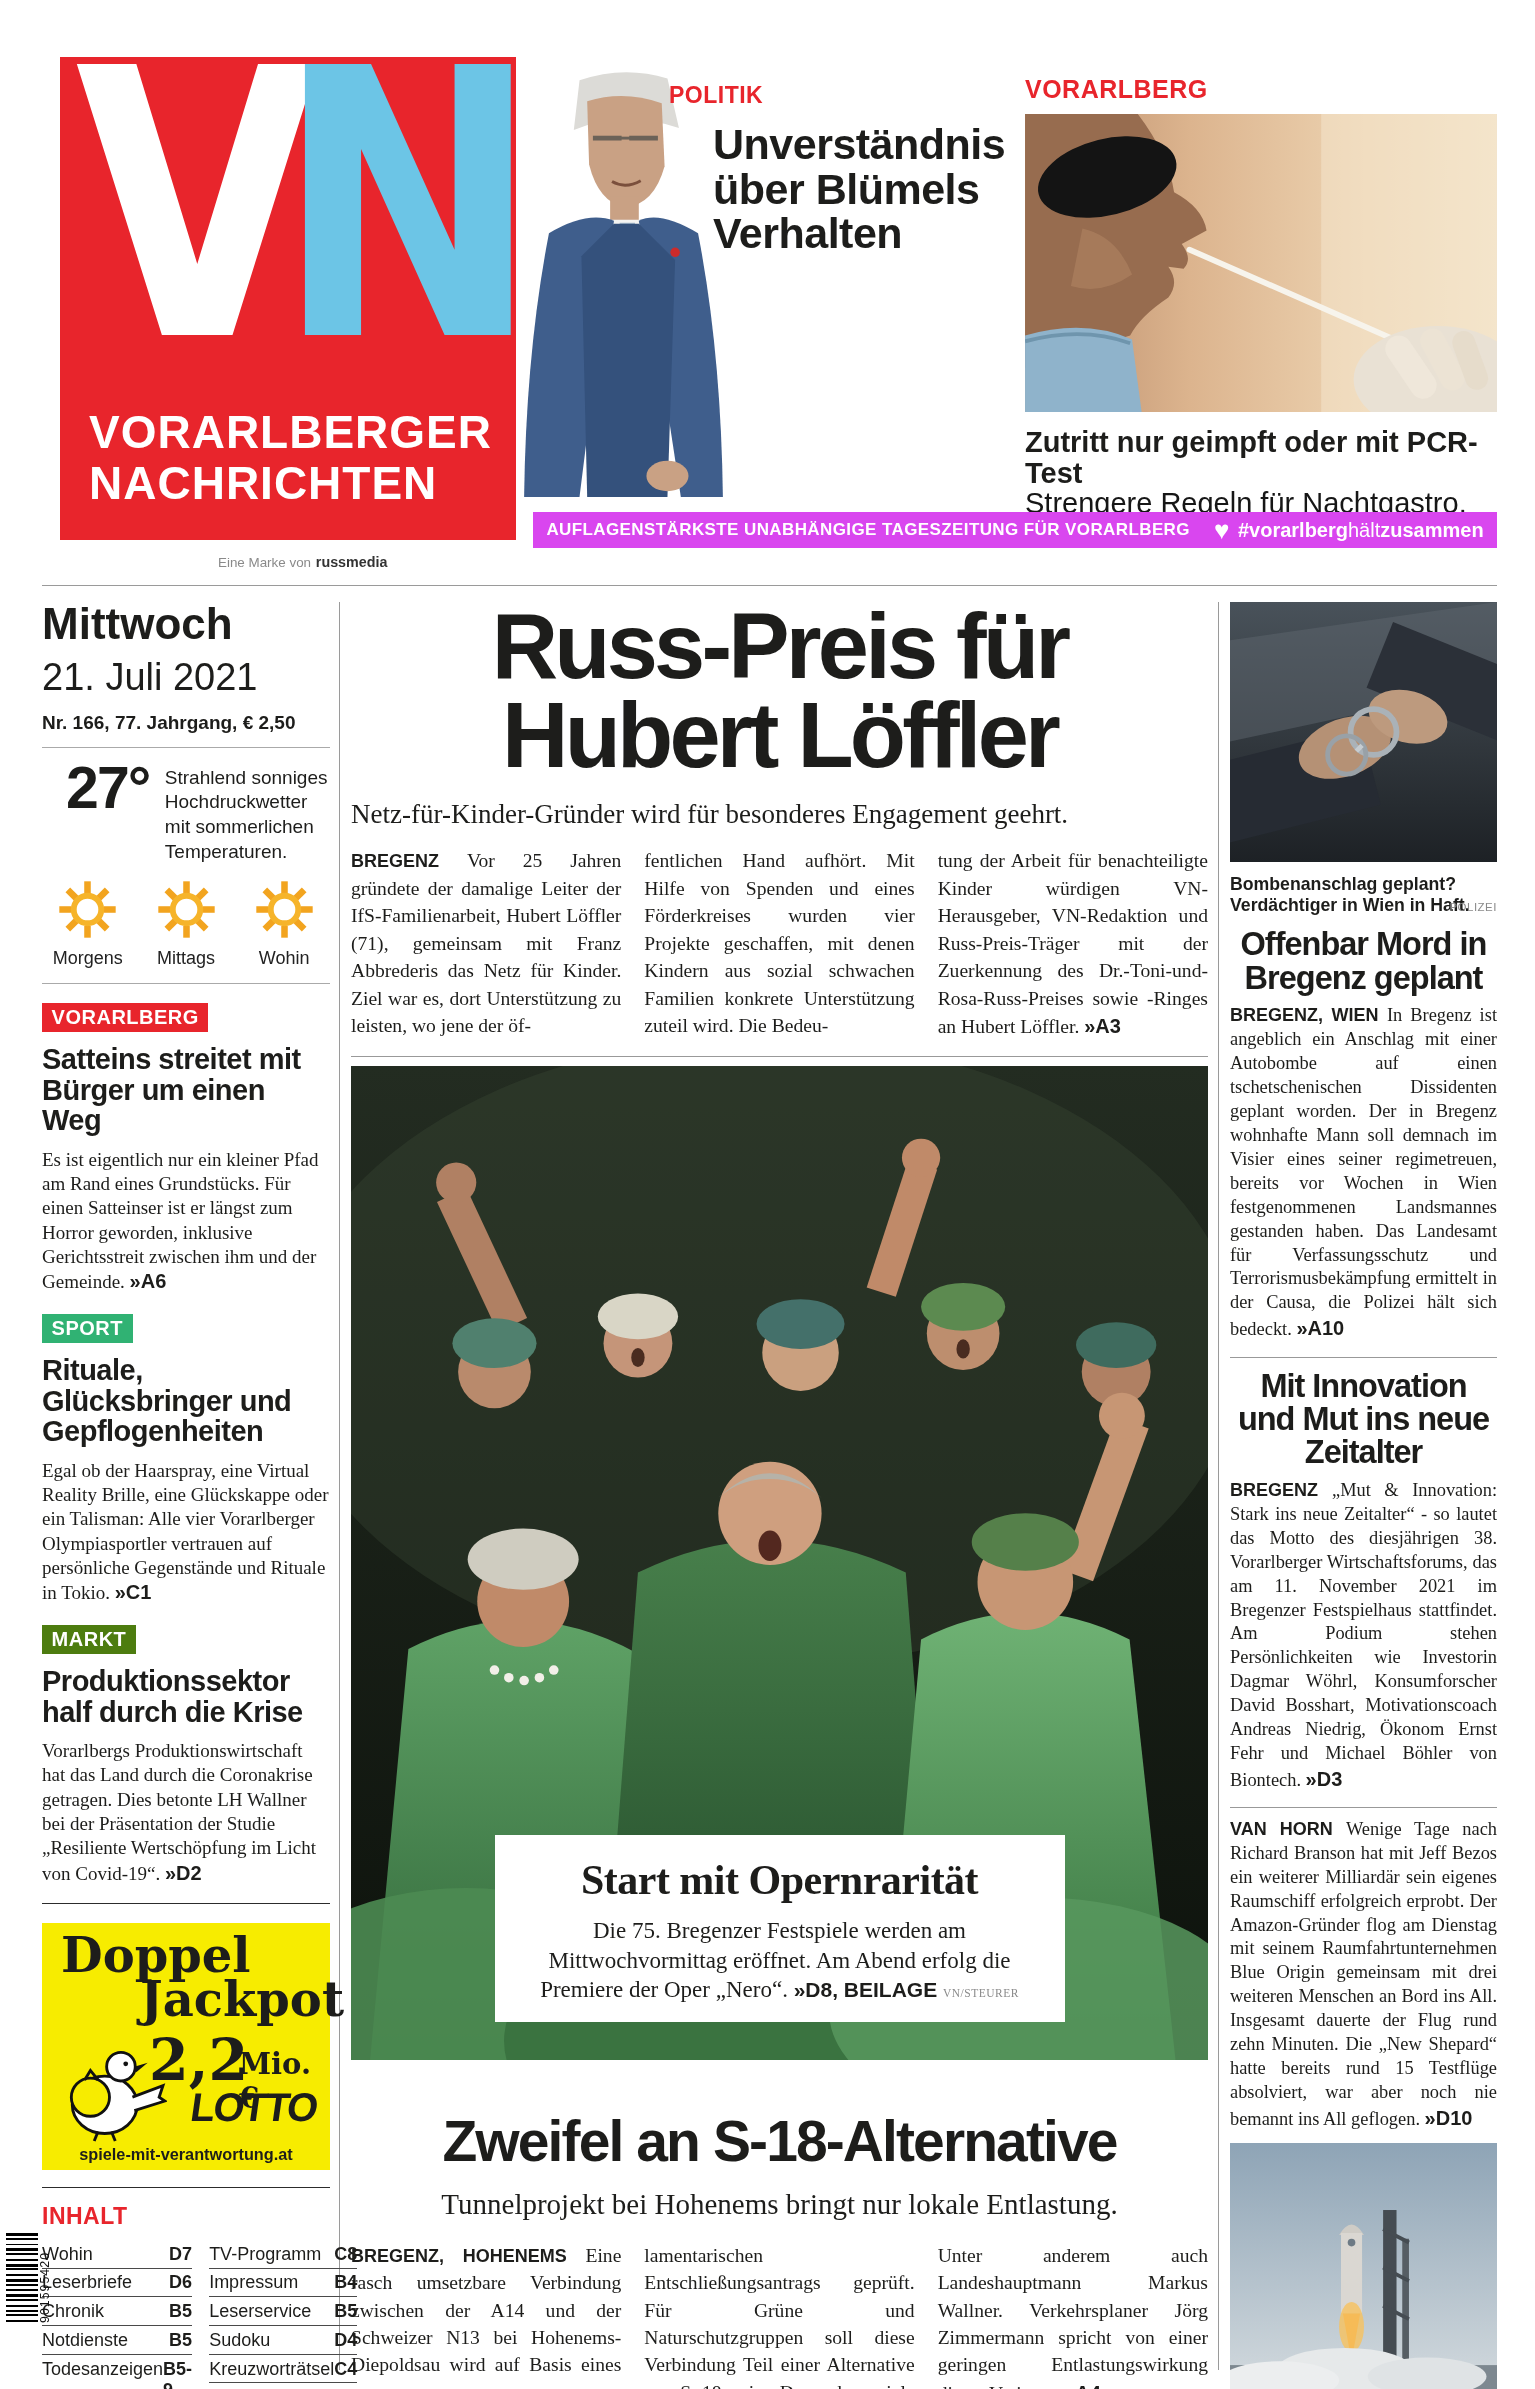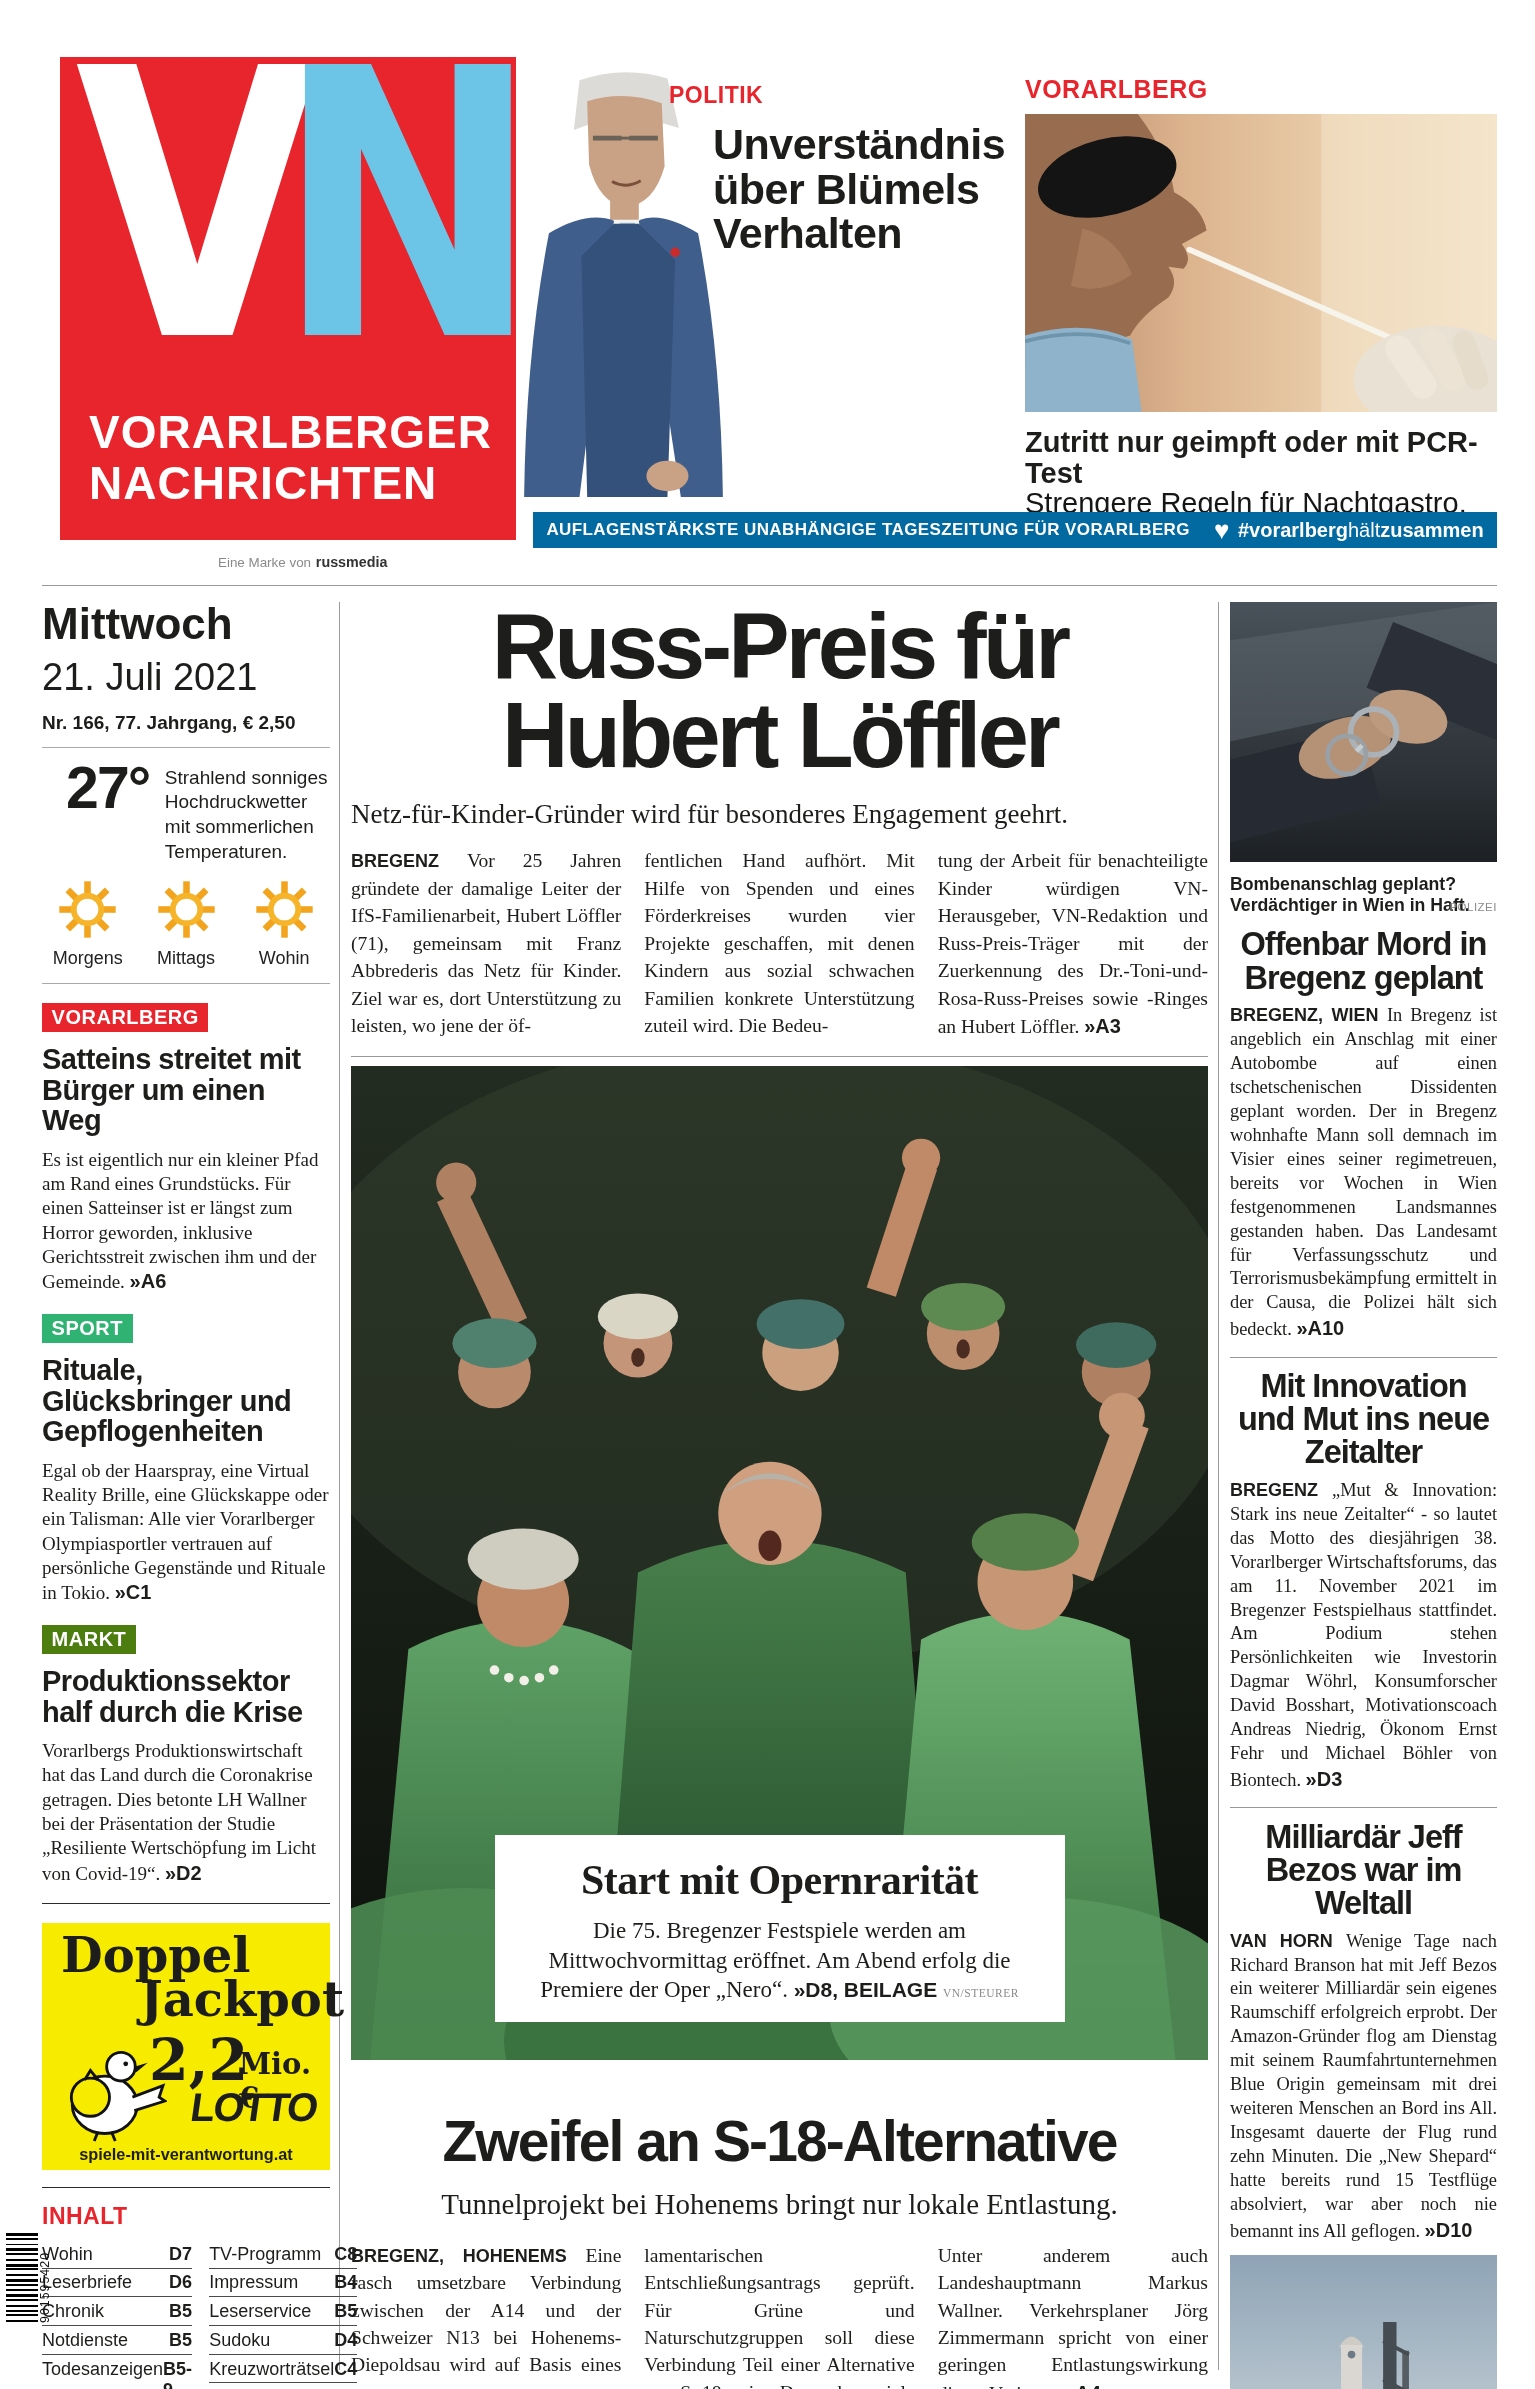--- a/index.html
+++ b/index.html
@@ -22,21 +22,21 @@
   .pol-head{margin:13.4px 0 0 44px;font-weight:700;font-size:43px;line-height:1.03;letter-spacing:-0.5px;}
   .pol-lead{margin-top:23px;text-align:center;font-family:"Liberation Serif",serif;font-size:23px;line-height:1.28;}
   .pref{font-family:"Liberation Sans",sans-serif;font-weight:700;font-size:20px;}
   
   .vtop{position:absolute;left:1025px;top:75px;width:472px;}
   .vtop-kicker{color:#e8252c;font-weight:700;font-size:25px;letter-spacing:0.5px;}
   .vtop-photo{width:472px;height:298px;margin-top:9.6px;}
   .vtop-head{margin-top:11.5px;font-weight:700;font-size:29px;line-height:1.05;}
   .vtop-sub{font-size:29px;font-weight:400;line-height:1.07;color:#161616;}
   
-  .banner{position:absolute;left:533px;top:512px;width:964px;height:36px;background:#0369a1;color:#fff;
+  .banner{position:absolute;left:533px;top:512px;width:964px;height:36px;background:#d946ef;color:#fff;
           display:flex;align-items:center;padding:0 13.4px;box-sizing:border-box;}
   .banner-text{font-weight:700;font-size:17px;letter-spacing:0.4px;}
   .banner-right{margin-left:auto;display:flex;align-items:center;font-size:20px;}
   .heart{color:#fff;font-size:26px;margin-right:8.6px;line-height:1;}
   .ht-b{font-weight:700;} .ht-l{font-weight:400;}
   .rule-top{position:absolute;left:42px;top:585px;width:1455px;height:1px;background:#9a9a9a;}
   .vsep{position:absolute;top:602px;width:1px;height:1768px;background:#9a9a9a;}
   .vsep-left{left:339px;} .vsep-right{left:1218px;}
   
   .leftcol{position:absolute;left:42px;top:602px;width:288px;}
@@ -453,21 +453,20 @@
     </svg>
     <div class="rc-cap"><span>Bombenanschlag geplant? Verdächtiger in Wien in Haft.</span><span class="rc-credit">POLIZEI</span></div>
     <h3>Offenbar Mord in Bregenz geplant</h3>
     <div class="rc-body"><span class="lead-in">BREGENZ, WIEN </span><span>In Bregenz ist angeblich ein Anschlag mit einer Autobombe auf einen tschetschenischen Dissidenten geplant worden. Der in Bregenz wohnhafte Mann soll demnach im Visier eines seiner regimetreuen, bereits vor Wochen in Wien festgenommenen Landsmannes gestanden haben. Das Landesamt für Verfassungsschutz und Terrorismusbekämpfung ermittelt in der Causa, die Polizei hält sich bedeckt. </span><span class="pref">»A10</span></div>
     <hr class="rc-rule">
 
     <h3>Mit Innovation und Mut ins neue Zeitalter</h3>
     <div class="rc-body"><span class="lead-in">BREGENZ </span><span>„Mut &amp; Innovation: Stark ins neue Zeitalter“ - so lautet das Motto des diesjährigen 38. Vorarlberger Wirtschaftsforums, das am 11. November 2021 im Bregenzer Festspielhaus stattfindet. Am Podium stehen Persönlichkeiten wie Investorin Dagmar Wöhrl, Konsumforscher David Bosshart, Motivationscoach Andreas Niedrig, Ökonom Ernst Fehr und Michael Böhler von Biontech. </span><span class="pref">»D3</span></div>
     <hr class="rc-rule">
 
-    <h3>Milliardär Jeff Bezos war im Weltall</h3>
     <div class="rc-body"><span class="lead-in">VAN HORN </span><span>Wenige Tage nach Richard Branson hat mit Jeff Bezos ein weiterer Milliardär sein eigenes Raumschiff erfolgreich erprobt. Der Amazon-Gründer flog am Dienstag mit seinem Raumfahrtunternehmen Blue Origin gemeinsam mit drei weiteren Menschen an Bord ins All. Insgesamt dauerte der Flug rund zehn Minuten. Die „New Shepard“ hatte bereits rund 15 Testflüge absolviert, war aber noch nie bemannt ins All geflogen. </span><span class="pref">»D10</span></div>
 
     <svg class="rc-photo" height="247" viewBox="0 0 279 258" preserveAspectRatio="none" style="margin-top:11.5px" xmlns="http://www.w3.org/2000/svg">
       <defs>
           <linearGradient id="sky" x1="0" y1="0" x2="0" y2="1">
             <stop offset="0" stop-color="#8ea4b6"></stop>
             <stop offset="1" stop-color="#d3dade"></stop>
           </linearGradient>
         </defs>
       <rect width="279" height="258" fill="url(#sky)"></rect>

